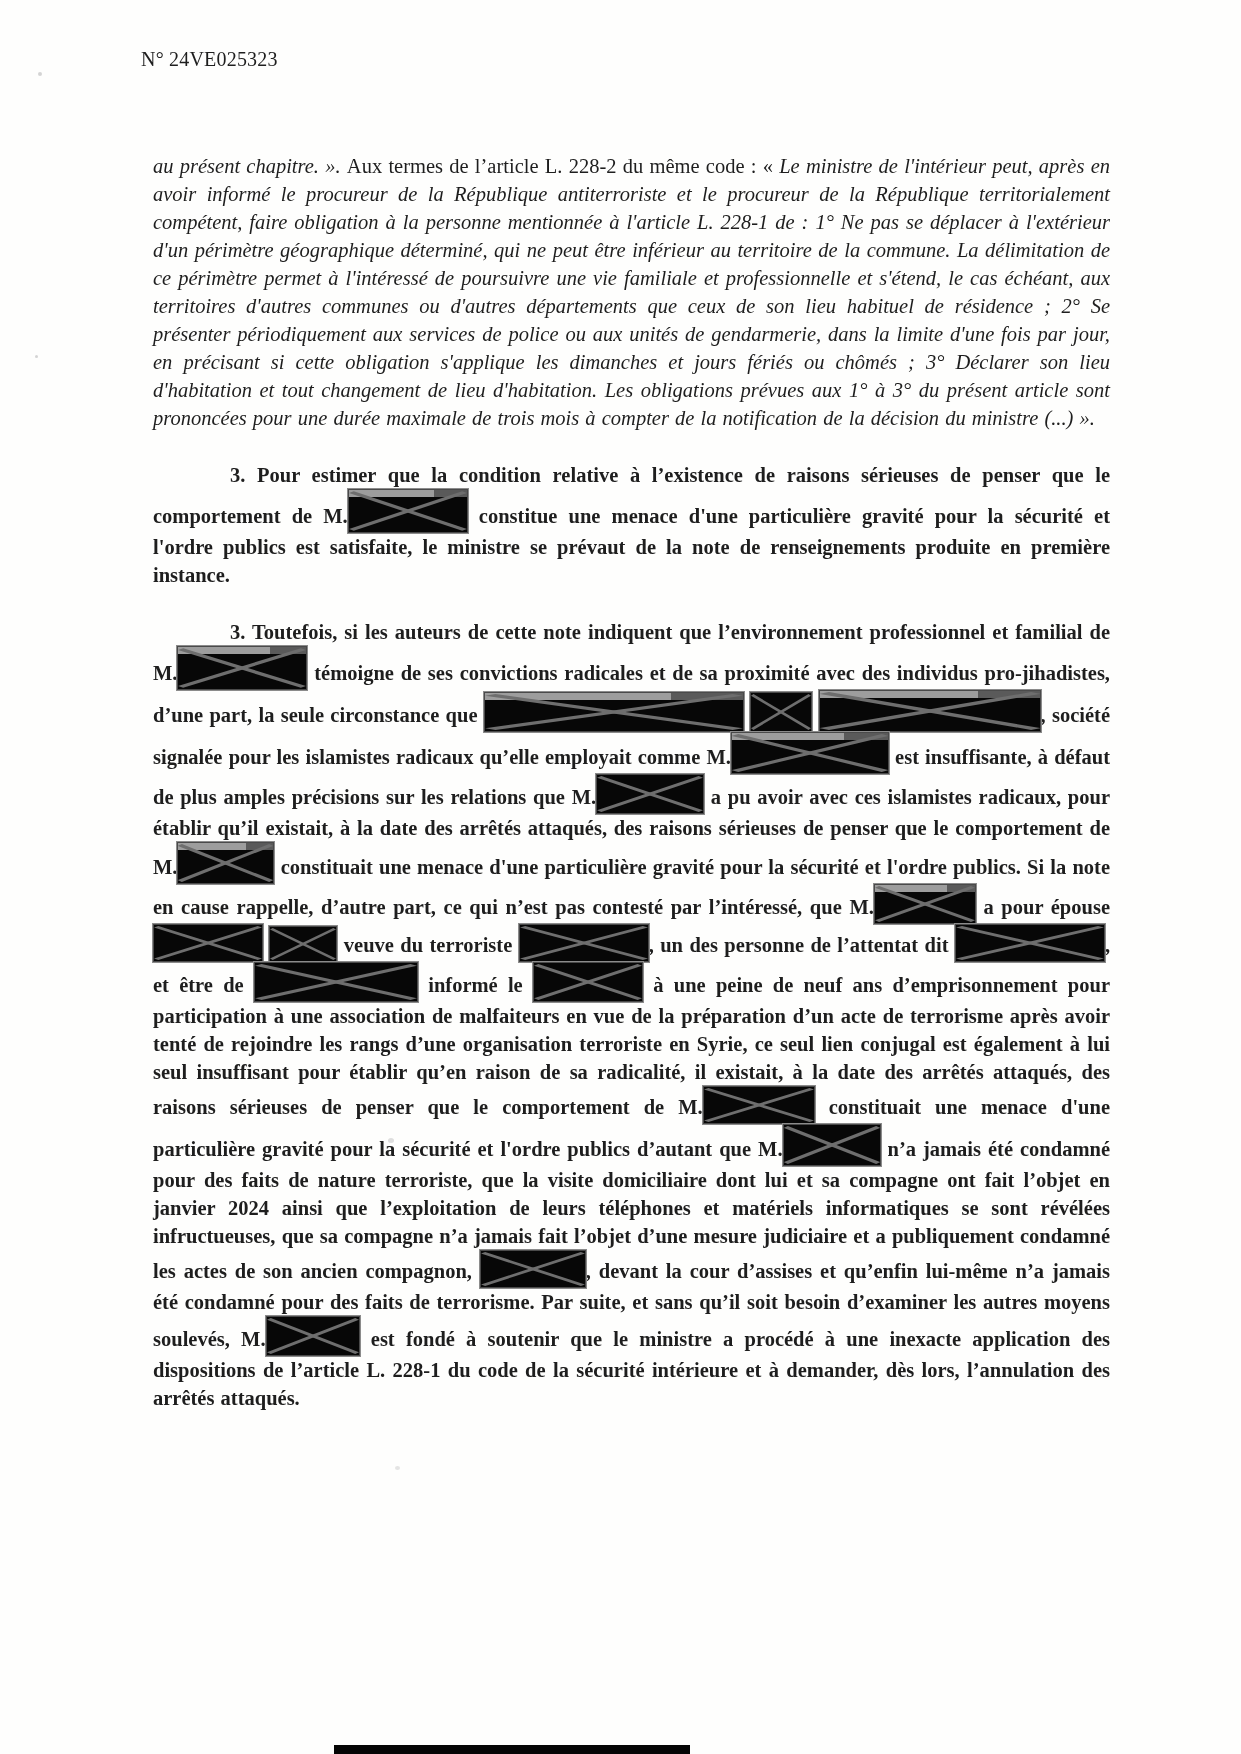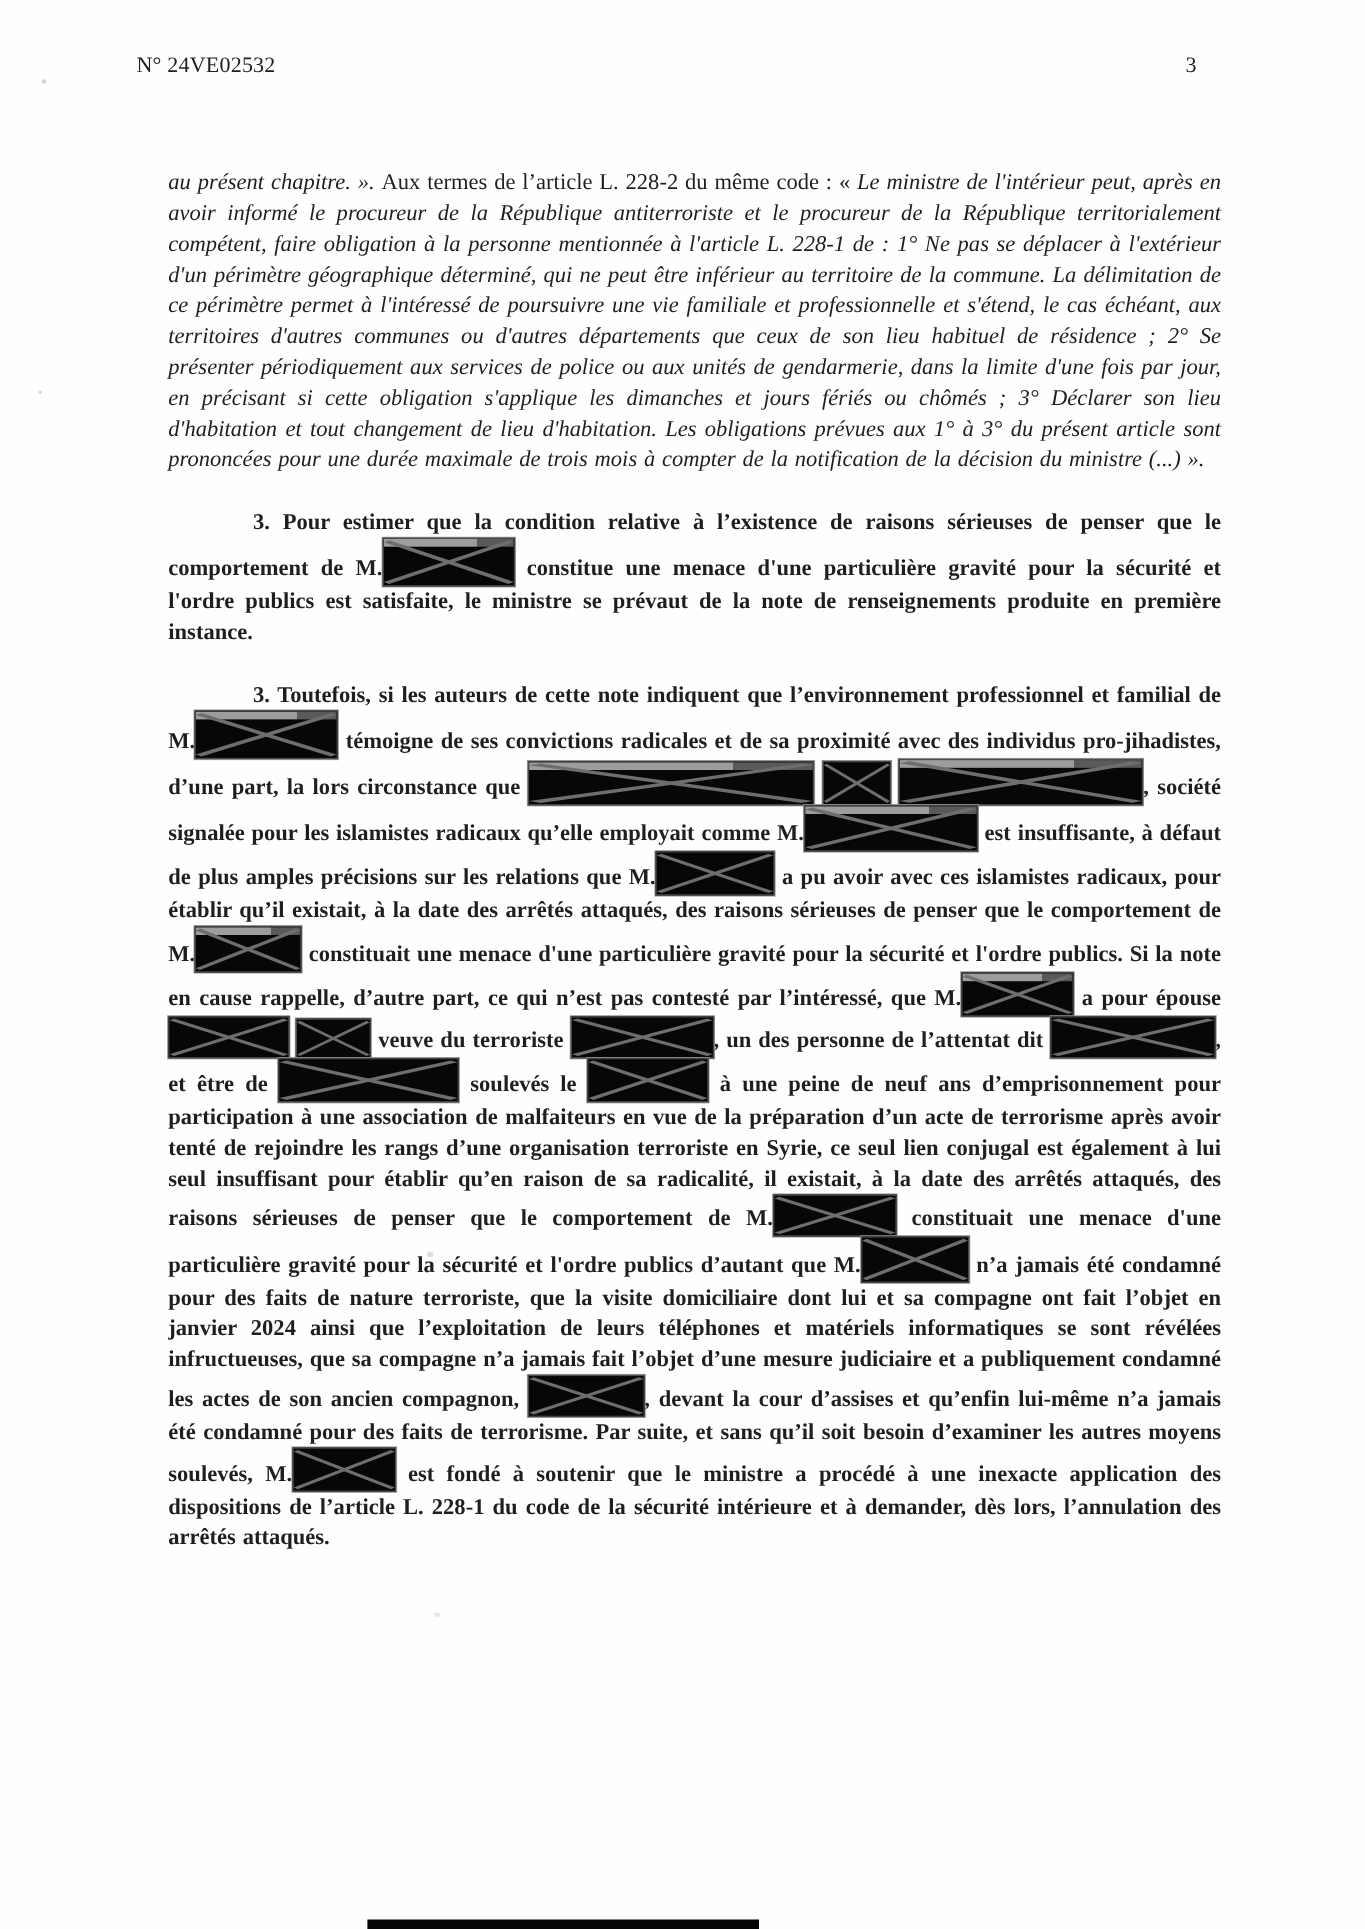--- a/index.html
+++ b/index.html
@@ -6,22 +6,22 @@
   .page {
     position:relative;
     width:1241px; height:1754px;
     margin:0 auto;
     background:var(--paper,#fefefd);
     color:var(--ink,#1e1e1e);
     font-family:"Liberation Serif","DejaVu Serif",serif;
     overflow:hidden;
   }
   .header {
-    position:absolute; top:48px; left:124px; width:964px;
-    display:flex; justify-content:space-between;
+    position:absolute; top:48px; left:141px; width:964px;
+    display:flex; justify-content:flex-start;
     font-size:20px; letter-spacing:.2px;
   }
   .content {
     position:absolute; top:140px; left:141px; width:981px;
   }
   p.para {
     margin:12px;
     font-size:20.5px;
     line-height:28px;
     text-align:justify;
@@ -69,21 +69,21 @@
 
   <div class="content">
       <p class="para"><span class="it">au présent chapitre. ». </span><span>Aux termes de l’article L. 228-2 du même code : « </span><span class="it">Le ministre de l'intérieur peut, après en avoir informé le procureur de la République antiterroriste et le procureur de la République territorialement compétent, faire obligation à la personne mentionnée à l'article L. 228-1 de : 1° Ne pas se déplacer à l'extérieur d'un périmètre géographique déterminé, qui ne peut être inférieur au territoire de la commune. La délimitation de ce périmètre permet à l'intéressé de poursuivre une vie familiale et professionnelle et s'étend, le cas échéant, aux territoires d'autres communes ou d'autres départements que ceux de son lieu habituel de résidence ; 2° Se présenter périodiquement aux services de police ou aux unités de gendarmerie, dans la limite d'une fois par jour, en précisant si cette obligation s'applique les dimanches et jours fériés ou chômés ; 3° Déclarer son lieu d'habitation et tout changement de lieu d'habitation. Les obligations prévues aux 1° à 3° du présent article sont prononcées pour une durée maximale de trois mois à compter de la notification de la décision du ministre (...) ».</span></p>
       <p class="para indent"><span>3. Pour estimer que la condition relative à l’existence de raisons sérieuses de penser que le comportement de M.</span><span class="redact gt" style="width: 118px; height: 42px;"><svg viewBox="0 0 100 100" preserveAspectRatio="none" aria-hidden="true">
             <line x1="2" y1="5" x2="98" y2="95"></line>
             <line x1="2" y1="95" x2="98" y2="5"></line>
           </svg></span><span> constitue une menace d'une particulière gravité pour la sécurité et l'ordre publics est satisfaite, le ministre se prévaut de la note de renseignements produite en première instance.</span></p>
       <p class="para indent"><span>3. Toutefois, si les auteurs de cette note indiquent que l’environnement professionnel et familial de M.</span><span class="redact gt" style="width: 128px; height: 42px;"><svg viewBox="0 0 100 100" preserveAspectRatio="none" aria-hidden="true">
             <line x1="2" y1="5" x2="98" y2="95"></line>
             <line x1="2" y1="95" x2="98" y2="5"></line>
-          </svg></span><span> témoigne de ses convictions radicales et de sa proximité avec des individus pro-jihadistes, d’une part, la lors circonstance que </span><span class="redact gt" style="width: 258px; height: 38px;"><svg viewBox="0 0 100 100" preserveAspectRatio="none" aria-hidden="true">
+          </svg></span><span> témoigne de ses convictions radicales et de sa proximité avec des individus pro-jihadistes, d’une part, la seule circonstance que </span><span class="redact gt" style="width: 258px; height: 38px;"><svg viewBox="0 0 100 100" preserveAspectRatio="none" aria-hidden="true">
             <line x1="2" y1="5" x2="98" y2="95"></line>
             <line x1="2" y1="95" x2="98" y2="5"></line>
           </svg></span><span> </span><span class="redact" style="width: 60px; height: 38px;"><svg viewBox="0 0 100 100" preserveAspectRatio="none" aria-hidden="true">
             <line x1="2" y1="5" x2="98" y2="95"></line>
             <line x1="2" y1="95" x2="98" y2="5"></line>
           </svg></span><span> </span><span class="redact gt" style="width: 220px; height: 40px;"><svg viewBox="0 0 100 100" preserveAspectRatio="none" aria-hidden="true">
             <line x1="2" y1="5" x2="98" y2="95"></line>
             <line x1="2" y1="95" x2="98" y2="5"></line>
           </svg></span><span>, société signalée pour les islamistes radicaux qu’elle employait comme M.</span><span class="redact gt" style="width: 156px; height: 40px;"><svg viewBox="0 0 100 100" preserveAspectRatio="none" aria-hidden="true">
             <line x1="2" y1="5" x2="98" y2="95"></line>
@@ -105,21 +105,21 @@
             <line x1="2" y1="95" x2="98" y2="5"></line>
           </svg></span><span> veuve du terroriste </span><span class="redact" style="width: 128px; height: 36px;"><svg viewBox="0 0 100 100" preserveAspectRatio="none" aria-hidden="true">
             <line x1="2" y1="5" x2="98" y2="95"></line>
             <line x1="2" y1="95" x2="98" y2="5"></line>
           </svg></span><span>, un des personne de l’attentat dit </span><span class="redact" style="width: 148px; height: 36px;"><svg viewBox="0 0 100 100" preserveAspectRatio="none" aria-hidden="true">
             <line x1="2" y1="5" x2="98" y2="95"></line>
             <line x1="2" y1="95" x2="98" y2="5"></line>
           </svg></span><span>, et être de </span><span class="redact" style="width: 162px; height: 38px;"><svg viewBox="0 0 100 100" preserveAspectRatio="none" aria-hidden="true">
             <line x1="2" y1="5" x2="98" y2="95"></line>
             <line x1="2" y1="95" x2="98" y2="5"></line>
-          </svg></span><span> soulevés le </span><span class="redact" style="width: 108px; height: 38px;"><svg viewBox="0 0 100 100" preserveAspectRatio="none" aria-hidden="true">
+          </svg></span><span> informé le </span><span class="redact" style="width: 108px; height: 38px;"><svg viewBox="0 0 100 100" preserveAspectRatio="none" aria-hidden="true">
             <line x1="2" y1="5" x2="98" y2="95"></line>
             <line x1="2" y1="95" x2="98" y2="5"></line>
           </svg></span><span> à une peine de neuf ans d’emprisonnement pour participation à une association de malfaiteurs en vue de la préparation d’un acte de terrorisme après avoir tenté de rejoindre les rangs d’une organisation terroriste en Syrie, ce seul lien conjugal est également à lui seul insuffisant pour établir qu’en raison de sa radicalité, il existait, à la date des arrêtés attaqués, des raisons sérieuses de penser que le comportement de M.</span><span class="redact" style="width: 110px; height: 36px;"><svg viewBox="0 0 100 100" preserveAspectRatio="none" aria-hidden="true">
             <line x1="2" y1="5" x2="98" y2="95"></line>
             <line x1="2" y1="95" x2="98" y2="5"></line>
           </svg></span><span> constituait une menace d'une particulière gravité pour la sécurité et l'ordre publics d’autant que M.</span><span class="redact" style="width: 96px; height: 40px;"><svg viewBox="0 0 100 100" preserveAspectRatio="none" aria-hidden="true">
             <line x1="2" y1="5" x2="98" y2="95"></line>
             <line x1="2" y1="95" x2="98" y2="5"></line>
           </svg></span><span> n’a jamais été condamné pour des faits de nature terroriste, que la visite domiciliaire dont lui et sa compagne ont fait l’objet en janvier 2024 ainsi que l’exploitation de leurs téléphones et matériels informatiques se sont révélées infructueuses, que sa compagne n’a jamais fait l’objet d’une mesure judiciaire et a publiquement condamné les actes de son ancien compagnon, </span><span class="redact" style="width: 104px; height: 36px;"><svg viewBox="0 0 100 100" preserveAspectRatio="none" aria-hidden="true">
             <line x1="2" y1="5" x2="98" y2="95"></line>

